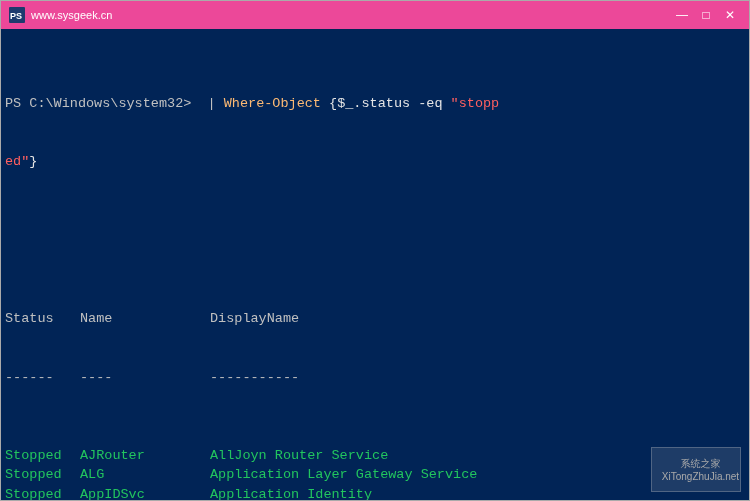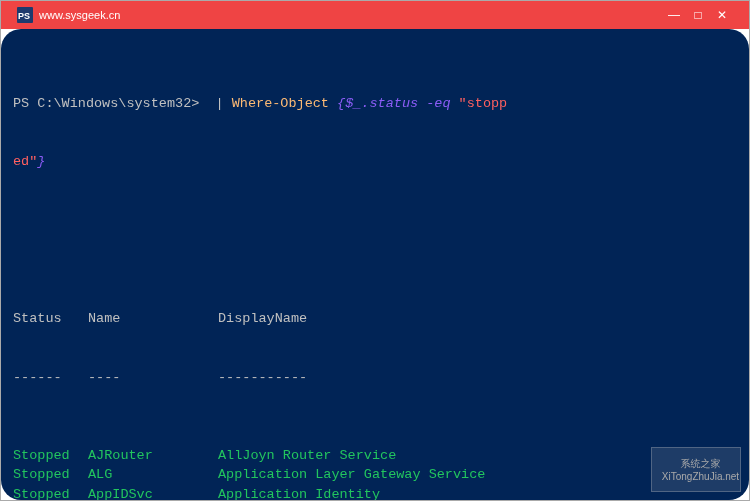--- a/index.html
+++ b/index.html
@@ -7,25 +7,25 @@
 
     .window {
       width: 750px;
       height: 501px;
       display: flex;
       flex-direction: column;
       border: 1px solid #aaa;
     }
 
     .title-bar {
-      background: #ef4444;
+      background: #ec4899;
       display: flex;
       align-items: center;
       height: 28px;
-      padding: 0 16px;
+      padding: 0 8px;
       flex-shrink: 0;
     }
 
     .title-bar-icon {
       width: 16px;
       height: 16px;
       margin-right: 6px;
       flex-shrink: 0;
     }
 
@@ -51,24 +51,23 @@
       font-size: 12px;
       cursor: pointer;
       background: transparent;
       border: none;
       font-family: Arial, sans-serif;
     }
 
     .terminal {
       background: #012456;
       flex: 1;
-      padding: 6px 12px;
+      padding: 6px 4px;
       overflow: hidden;
       position: relative;
-      border-radius: 20px;
     }
 
     .terminal-content {
       color: #c0c0c0;
       font-size: 13.5px;
       line-height: 1.45;
       white-space: pre;
       font-family: 'Courier New', Courier, monospace;
     }
 
@@ -87,22 +86,21 @@
 
     .pipe-text {
       color: #c0c0c0;
     }
 
     .where-text {
       color: #fdba74;
     }
 
     .brace-text {
-      color: #8b5cf6;
-      font-style: italic;
+      color: #e5e5e5;
     }
 
     .string-text {
       color: #ff6060;
     }
 
     .header-line {
       color: #c0c0c0;
     }
 

